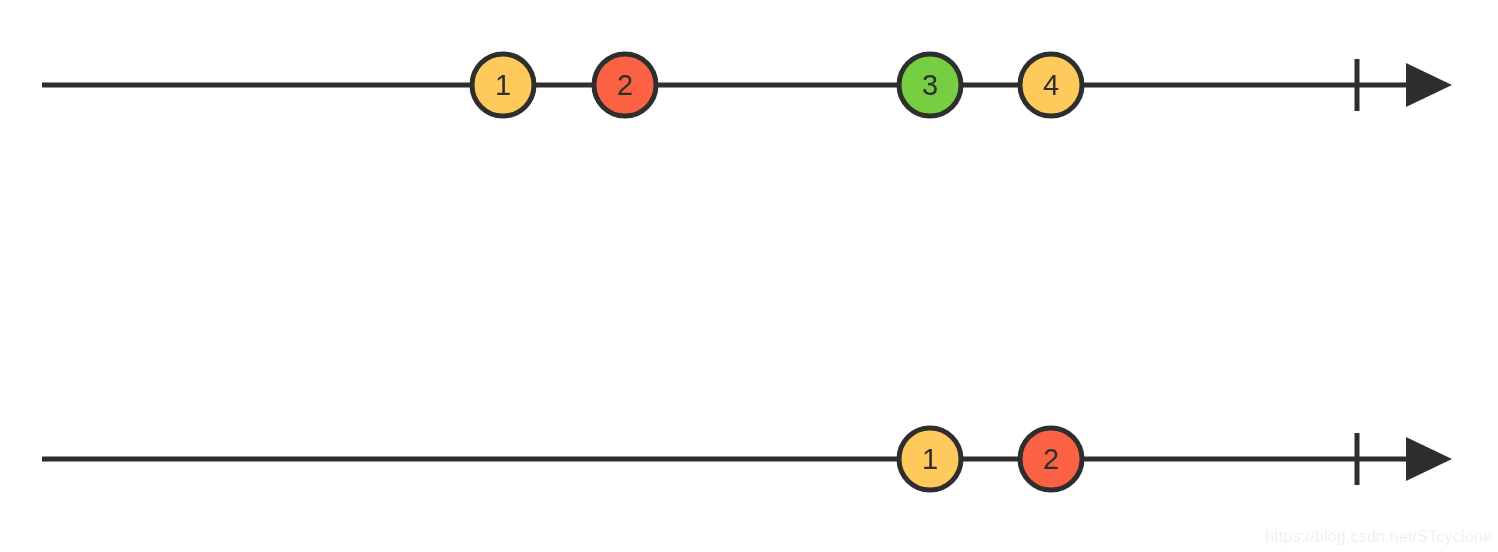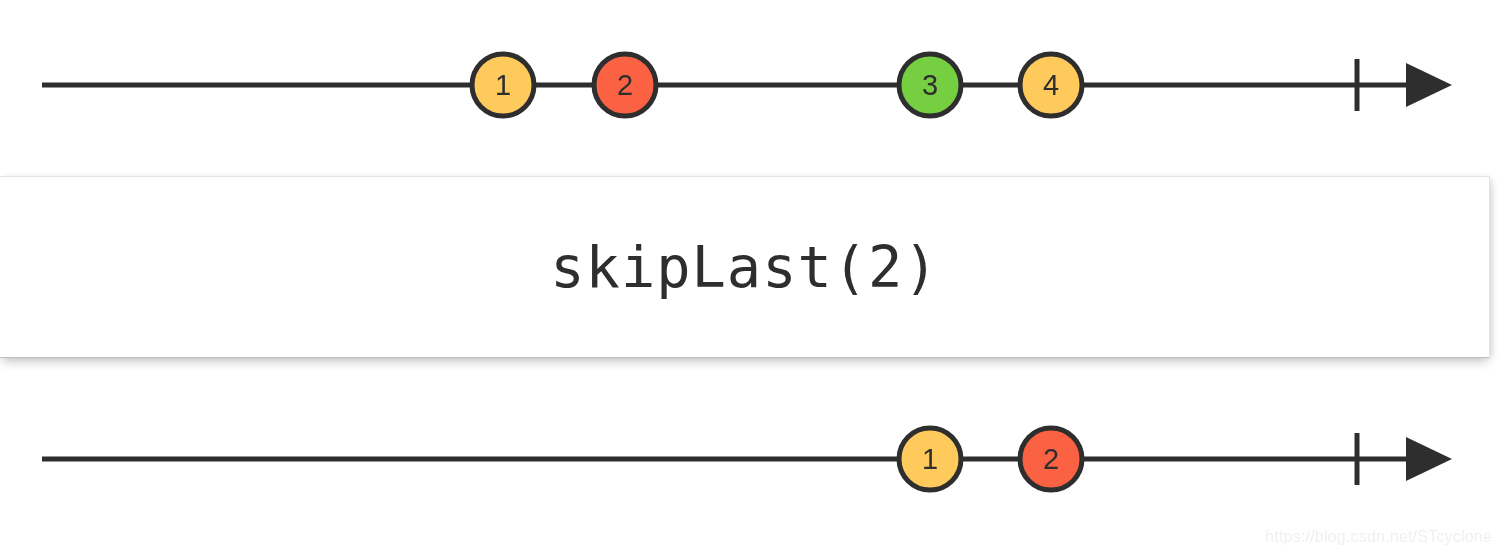--- a/index.html
+++ b/index.html
@@ -88,23 +88,20 @@
       <g>
         <circle cx="930" cy="85" r="31" fill="#76ce41" stroke="#2e2e2e" stroke-width="5"></circle>
         <text x="930" y="95" text-anchor="middle" class="marble-label">3</text>
       </g>
       <g>
         <circle cx="1051" cy="85" r="31" fill="#ffca5c" stroke="#2e2e2e" stroke-width="5"></circle>
         <text x="1051" y="95" text-anchor="middle" class="marble-label">4</text>
       </g>
     </svg>
 
-  <div class="operator-panel">
-    <div class="operator-label">skipLast(2)</div>
-  </div>
 
   <svg id="output-timeline" class="timeline-svg" width="1498" height="178" viewBox="0 0 1498 178">
       <line x1="42" y1="85" x2="1408" y2="85" stroke="#2e2e2e" stroke-width="5"></line>
       <line x1="1357" y1="59" x2="1357" y2="111" stroke="#2e2e2e" stroke-width="5"></line>
       <polygon points="1452,85 1406,63 1406,107" fill="#2e2e2e"></polygon>
       <g>
         <circle cx="930" cy="85" r="31" fill="#ffca5c" stroke="#2e2e2e" stroke-width="5"></circle>
         <text x="930" y="95" text-anchor="middle" class="marble-label">1</text>
       </g>
       <g>

